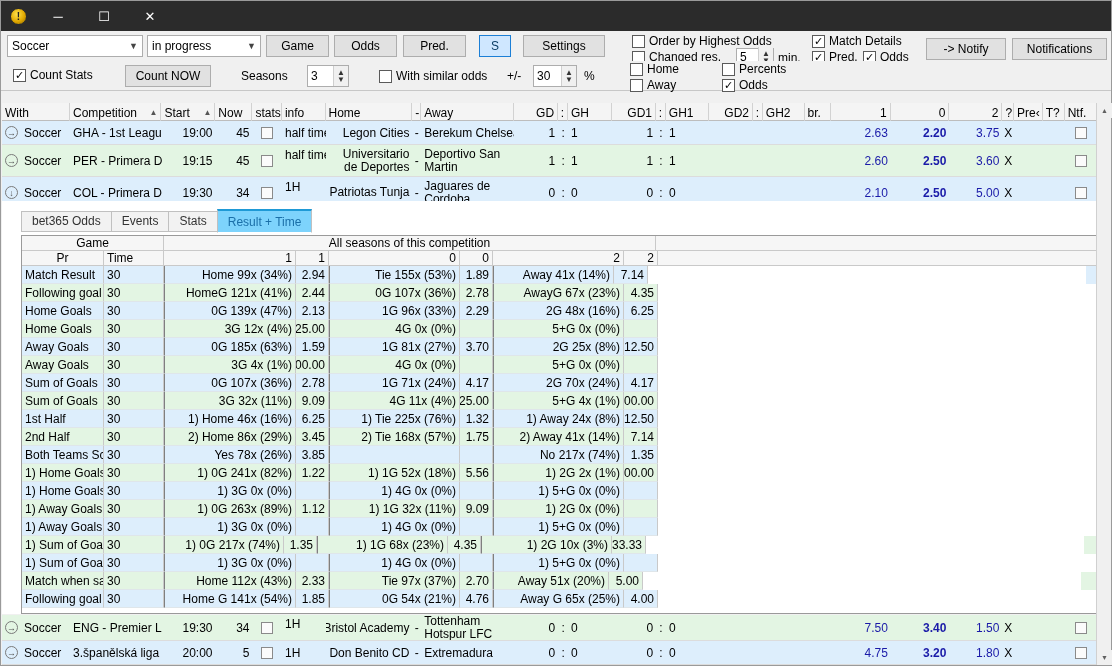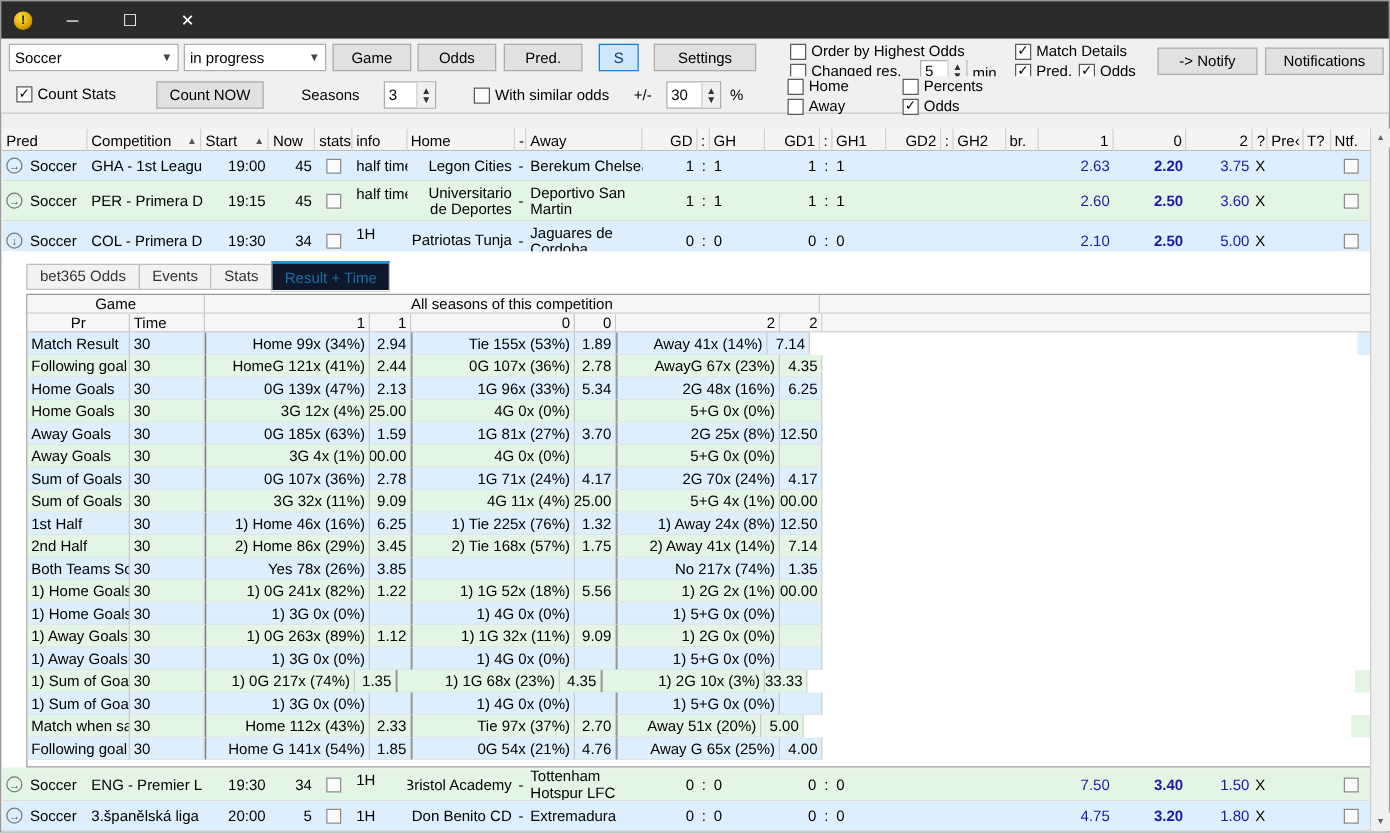--- a/index.html
+++ b/index.html
@@ -75,21 +75,21 @@
           color:#555; background:transparent; }
   .minibox { width:12px; height:12px; border:1px solid #8a8a8a; background:#fbfbfb; }
   .odd { color:#1a1aa8; }
   .odd.b { font-weight:bold; }
 
   
   .tabstrip { position:absolute; display:flex; align-items:center; height:24px; }
   .tab { height:21px; padding:0 10px; border:1px solid #c0c0c0; background:#f2f2f2;
          display:flex; align-items:center; font-size:12px; color:#333;
          margin-right:-1px; }
-  .tab.active { height:24px; background:#0f172a; border-top:2px solid #1f9ad6;
+  .tab.active { height:24px; background:#7dd3fc; border-top:2px solid #1f9ad6;
                 border-bottom:1px solid #fff; color:#1a6fa8; z-index:3; }
 
   
   .dtable { position:absolute; background:#fff; border:1px solid #9a9a9a;
             font-size:12px; overflow:hidden; }
   .dhr { display:flex; }
   .dh { border-right:1px solid #c9c9c9; border-bottom:1px solid #c9c9c9;
         background:#f6f6f6; height:15px; display:flex; align-items:center;
         justify-content:center; overflow:hidden; white-space:nowrap; }
   .dh.r { justify-content:flex-end; padding-right:3px; }
@@ -216,21 +216,21 @@
     </div>
     <div class="chk abs" style="left:721px;top:17px;">
       <span class="box">✓</span>
       <span>Odds</span>
     </div>
   </div>
 
   <div class="grid" style="top:102px;width:1095px;">
 
     <div class="ghead">
-      <div class="gh" style="width:72px">Pred</div>
+      <div class="gh" style="width:72px">With</div>
       <div class="gh" style="width:97px">
         <span>Competition</span>
         <span class="sortarrow">▲</span>
       </div>
       <div class="gh" style="width:57px">
         <span>Start</span>
         <span class="sortarrow">▲</span>
       </div>
       <div class="gh" style="width:39px">Now</div>
       <div class="gh" style="width:31px">stats</div>
@@ -417,21 +417,21 @@
           <div class="dc r thick" style="width: 131px;">AwayG 67x (23%)</div>
           <div class="dc r" style="width: 34px;">4.35</div>
           <div class="dc" style="width: 438px; background: rgb(255, 255, 255); border-right: none; border-bottom: none;"></div>
         </div>
         <div class="drow blue">
           <div class="dc l" style="width: 82px;">Home Goals</div>
           <div class="dc l" style="width: 60px;">30</div>
           <div class="dc r thick" style="width: 132px;">0G 139x (47%)</div>
           <div class="dc r" style="width: 33px;">2.13</div>
           <div class="dc r thick" style="width: 131px; padding-left: 26px;">1G 96x (33%)</div>
-          <div class="dc r" style="width: 33px;">5.34</div>
+          <div class="dc r" style="width: 33px;">2.29</div>
           <div class="dc r thick" style="width: 131px;">2G 48x (16%)</div>
           <div class="dc r" style="width: 34px;">6.25</div>
           <div class="dc" style="width: 438px; background: rgb(255, 255, 255); border-right: none; border-bottom: none;"></div>
         </div>
         <div class="drow green">
           <div class="dc l" style="width: 82px;">Home Goals</div>
           <div class="dc l" style="width: 60px;">30</div>
           <div class="dc r thick" style="width: 132px;">3G 12x (4%)</div>
           <div class="dc r" style="width: 33px;">25.00</div>
           <div class="dc r thick" style="width: 131px;">4G 0x (0%)</div>

